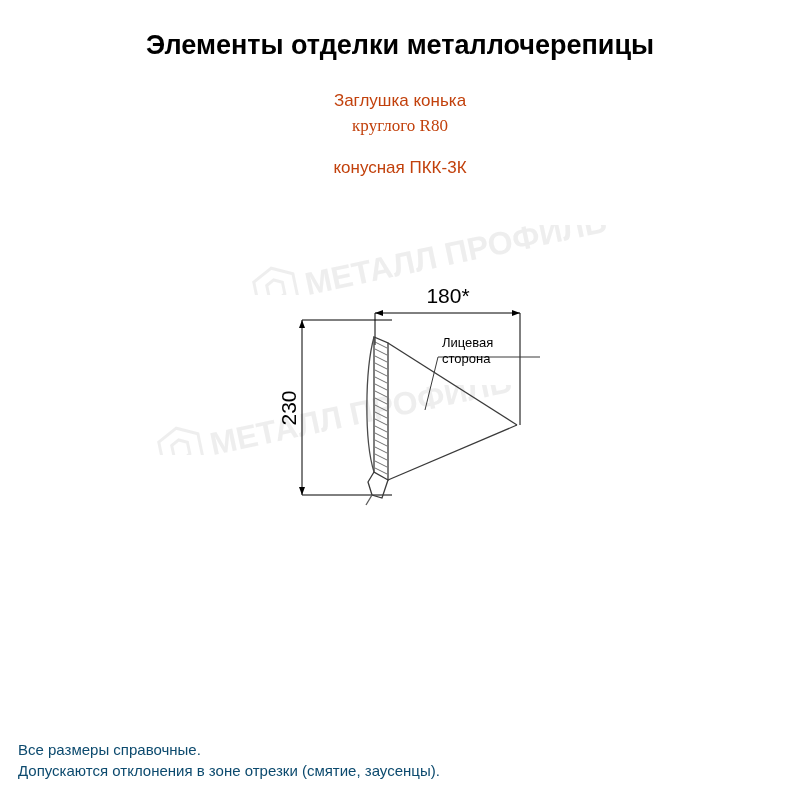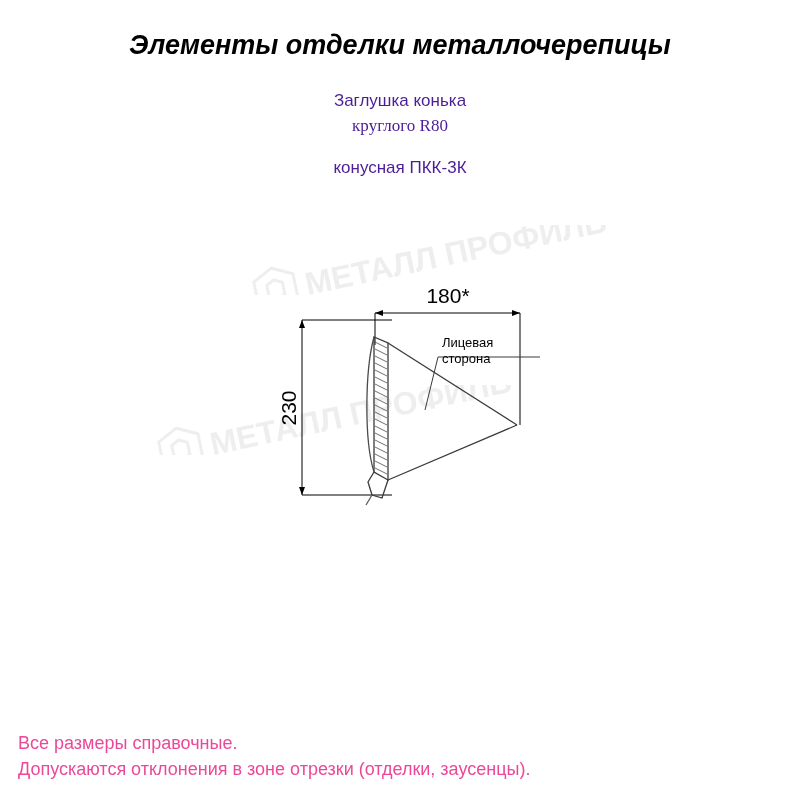--- a/index.html
+++ b/index.html
@@ -23,49 +23,48 @@
   .title {
     position: absolute;
     top: 30px;
     left: 0;
     width: 800px;
     text-align: center;
     font-size: 27px;
     font-weight: bold;
     letter-spacing: 0px;
     color: #000;
-    font-style: italic;
   }
   .subtitle {
     position: absolute;
     left: 0;
     width: 800px;
     text-align: center;
     font-size: 17px;
-    color: #4c1d95;
+    color: #c2410c;
   }
   .sub1 { top: 91px; }
   .sub2 { top: 116px; font-family: Liberation Serif, serif; }
   .sub3 { top: 158px; }
 
   .drawing {
     position: absolute;
     top: 210px;
     left: 120px;
     width: 600px;
     height: 400px;
   }
 
   .footnotes {
     position: absolute;
     left: 18px;
     bottom: 18px;
-    font-size: 18px;
+    font-size: 15px;
     line-height: 1.45;
-    color: #ec4899;
+    color: #0c4a6e;
   }
   .footnotes div {
     white-space: nowrap;
   }
 
   .watermark {
     position: absolute;
     pointer-events: none;
     opacity: 0.30;
   }
@@ -167,16 +166,16 @@
         <path d="M305 200 L318 147 L420 147"></path>
       </g>
       <text x="322" y="137" font-family="'Liberation Sans', sans-serif" font-size="13" fill="#000">Лицевая</text>
       <text x="322" y="153" font-family="'Liberation Sans', sans-serif" font-size="13" fill="#000">сторона</text>
 
     </svg>
   </div>
 
   <div class="footnotes">
     <div>Все размеры справочные.</div>
-    <div>Допускаются отклонения в зоне отрезки (отделки, заусенцы).</div>
+    <div>Допускаются отклонения в зоне отрезки (смятие, заусенцы).</div>
   </div>
 
 </div>
 
 </body></html>

